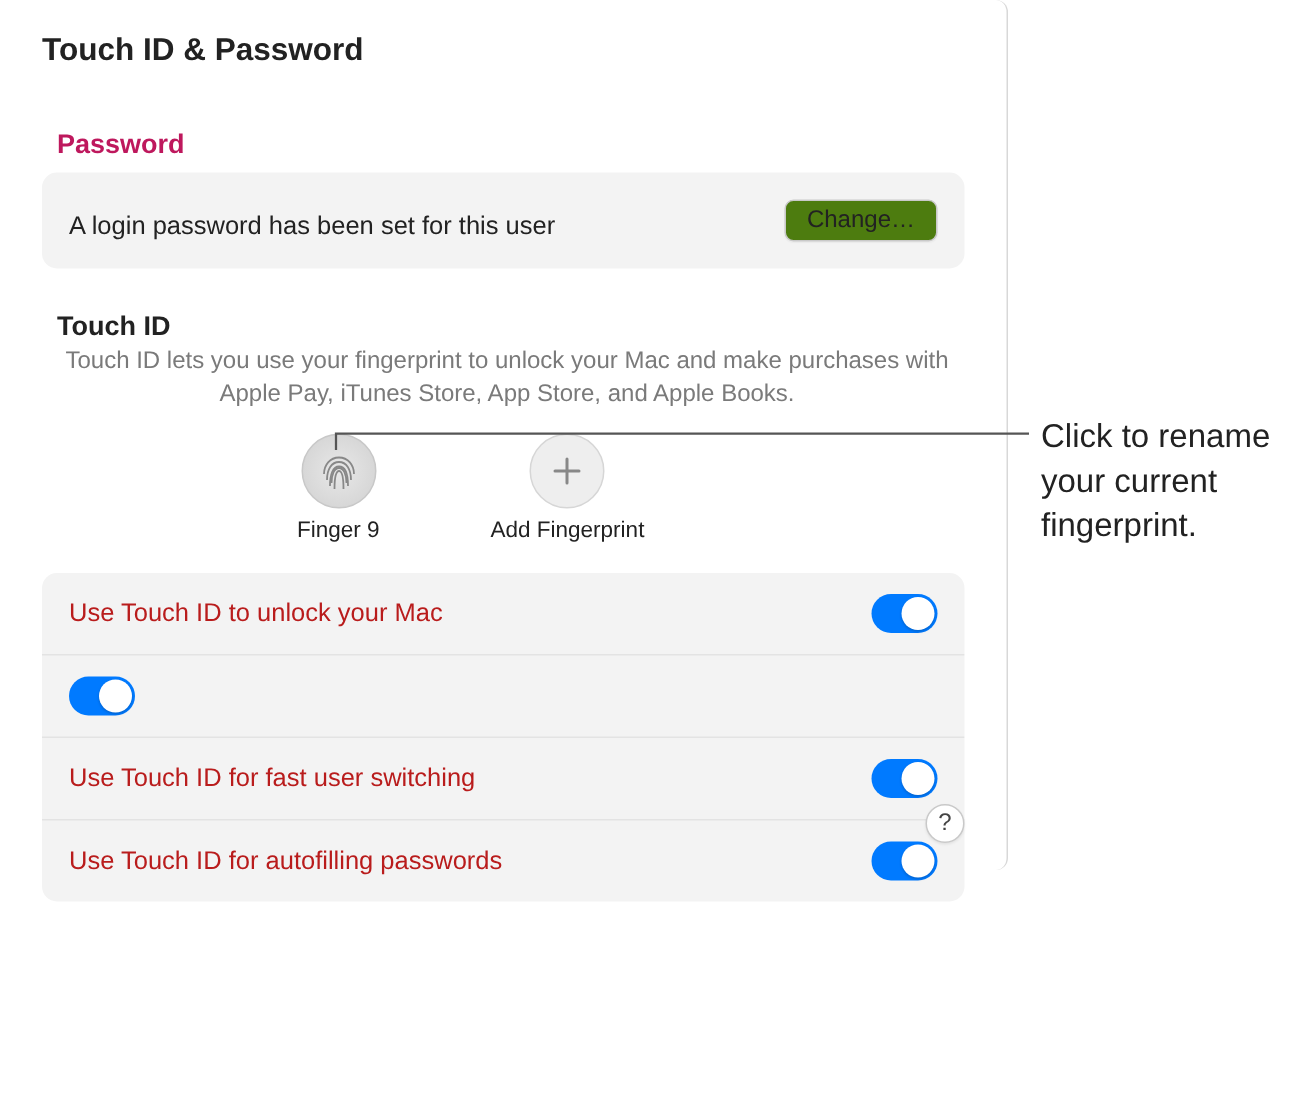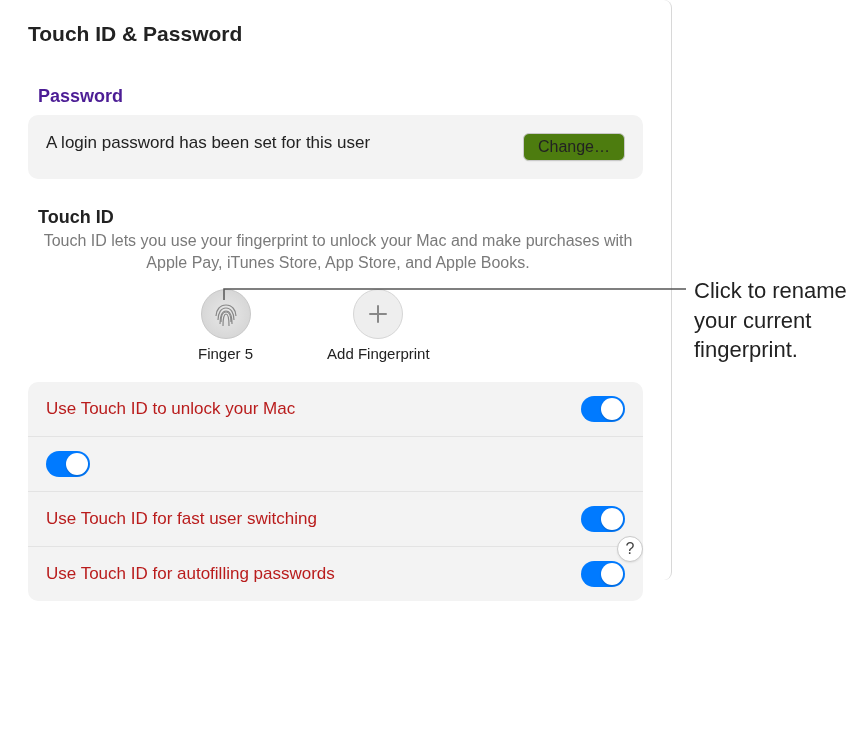--- a/index.html
+++ b/index.html
@@ -24,30 +24,30 @@
     }
     .title {
       font-size: 21px;
       font-weight: 700;
       color: #222;
       margin-bottom: 40px;
     }
     .section-label {
       font-size: 18px;
       font-weight: 700;
-      color: #4c1d95;
+      color: #be185d;
       margin-left: 10px;
       margin-bottom: 8px;
     }
     .card {
       background: #f3f3f3;
       border-radius: 10px;
       padding: 18px 18px;
       display: flex;
-      align-items: flex-start;
+      align-items: flex-end;
       justify-content: space-between;
       margin-bottom: 28px;
     }
     .card-text {
       font-size: 17px;
       color: #222;
     }
     .change-btn {
       background: #4d7c0f;
       border: 1px solid #c9c9c9;
@@ -207,21 +207,21 @@
           <g stroke="#888" stroke-width="1.2" fill="none">
             <path d="M10 22c0-6 4-11 10-11s10 5 10 11"></path>
             <path d="M12 26c0-7 3-12 8-12s8 5 8 12"></path>
             <path d="M14 30c0-8 2-13 6-13s6 5 6 13"></path>
             <path d="M17 32c0-8 1-12 3-12s3 4 3 12"></path>
             <path d="M20 18c-3 0-5 4-5 10"></path>
             <path d="M20 18c3 0 5 4 5 10"></path>
           </g>
         </svg>
       </div>
-      <div class="fp-label">Finger 5</div>
+      <div class="fp-label">Finger 9</div>
     </div>
     <div class="fp-item">
       <div class="fp-circle fp-add">
         <svg width="22" height="22" viewBox="0 0 22 22">
           <line x1="11" y1="3" x2="11" y2="19" stroke="#888" stroke-width="2" stroke-linecap="round"></line>
           <line x1="3" y1="11" x2="19" y2="11" stroke="#888" stroke-width="2" stroke-linecap="round"></line>
         </svg>
       </div>
       <div class="fp-label">Add Fingerprint</div>
     </div>

